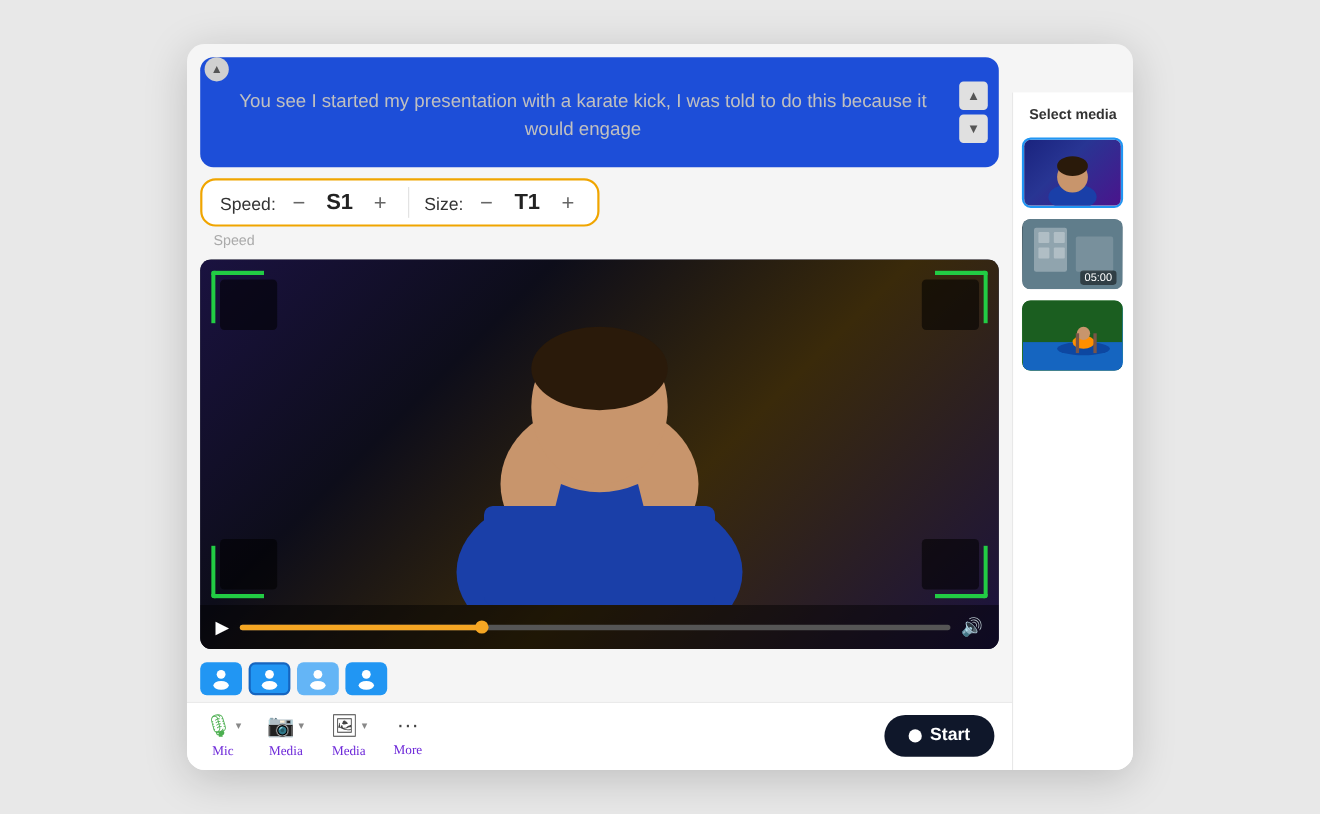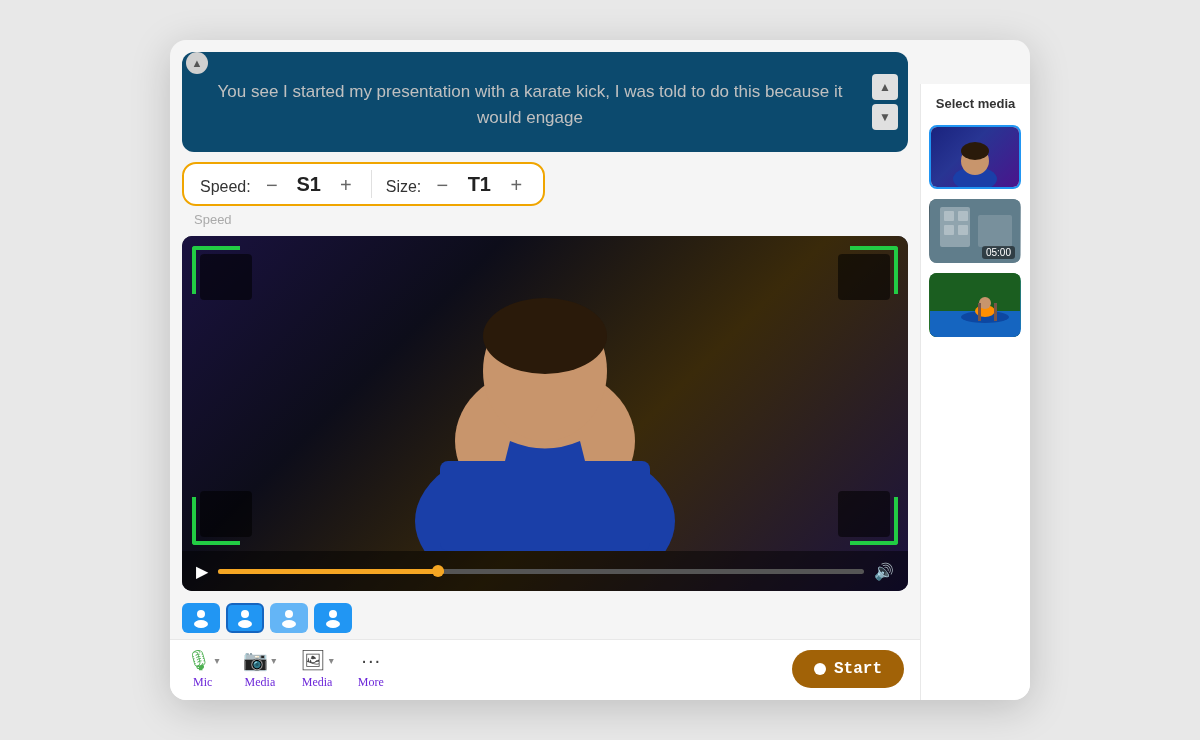--- a/index.html
+++ b/index.html
@@ -41,21 +41,21 @@
       border-radius: 50%;
       display: flex;
       align-items: center;
       justify-content: center;
       cursor: pointer;
       z-index: 10;
       font-size: 11px;
       color: #555;
     }
     .teleprompter-area {
-      background: #0c4a6e;
+      background: #1d4ed8;
       margin: 12px 12px 0 12px;
       border-radius: 12px;
       padding: 20px 50px 14px 20px;
       min-height: 100px;
       position: relative;
       display: flex;
       flex-direction: column;
       align-items: center;
       justify-content: center;
     }
@@ -281,32 +281,31 @@
     .chevron-down {
       font-size: 10px;
       color: #888;
     }
     .toolbar-label {
       font-size: 12px;
       color: #6d28d9;
       font-family: Liberation Serif, serif;
     }
     .start-btn {
-      background: #a16207;
+      background: #0f172a;
       color: white;
       border: none;
       border-radius: 22px;
       padding: 10px 22px;
       font-size: 16px;
       font-weight: 600;
       cursor: pointer;
       display: flex;
       align-items: center;
       gap: 8px;
-      font-family: Liberation Mono, monospace;
     }
     .start-btn .rec-dot {
       width: 12px;
       height: 12px;
       background: white;
       border-radius: 50%;
     }
     
     .right-panel {
       width: 110px;

